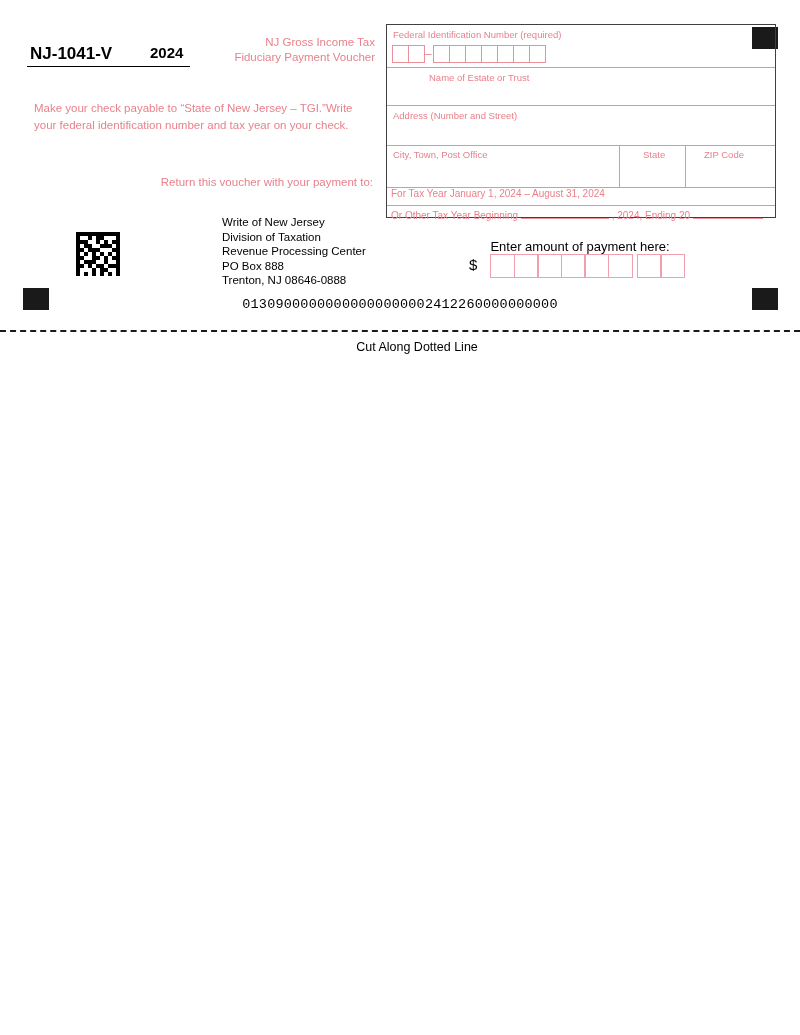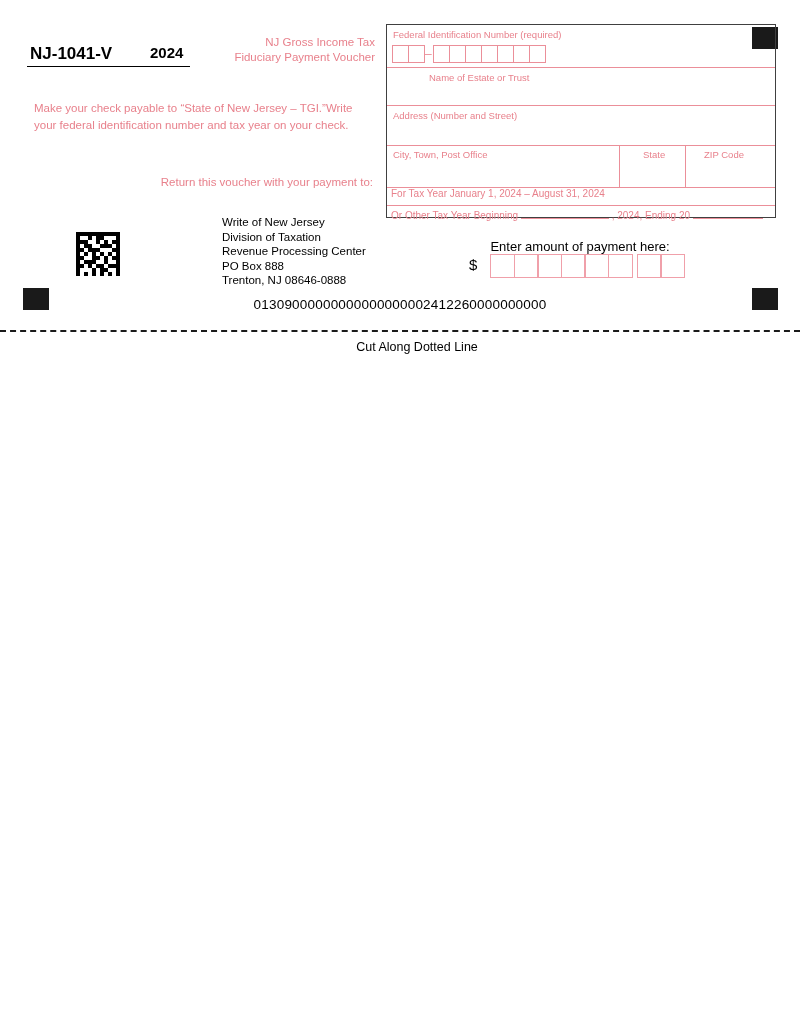--- a/index.html
+++ b/index.html
@@ -125,20 +125,21 @@
   
   #scanline {
     position: absolute;
     left: 0;
     top: 297px;
     width: 800px;
     text-align: center;
     font-size: 13.5px;
     letter-spacing: 0.2px;
     color: #000;
+    font-family: Liberation Mono, monospace;
   }
 
   
   #form-box {
     position: absolute;
     left: 386px;
     top: 24px;
     width: 390px;
     height: 194px;
     border: 1px solid #404040;

